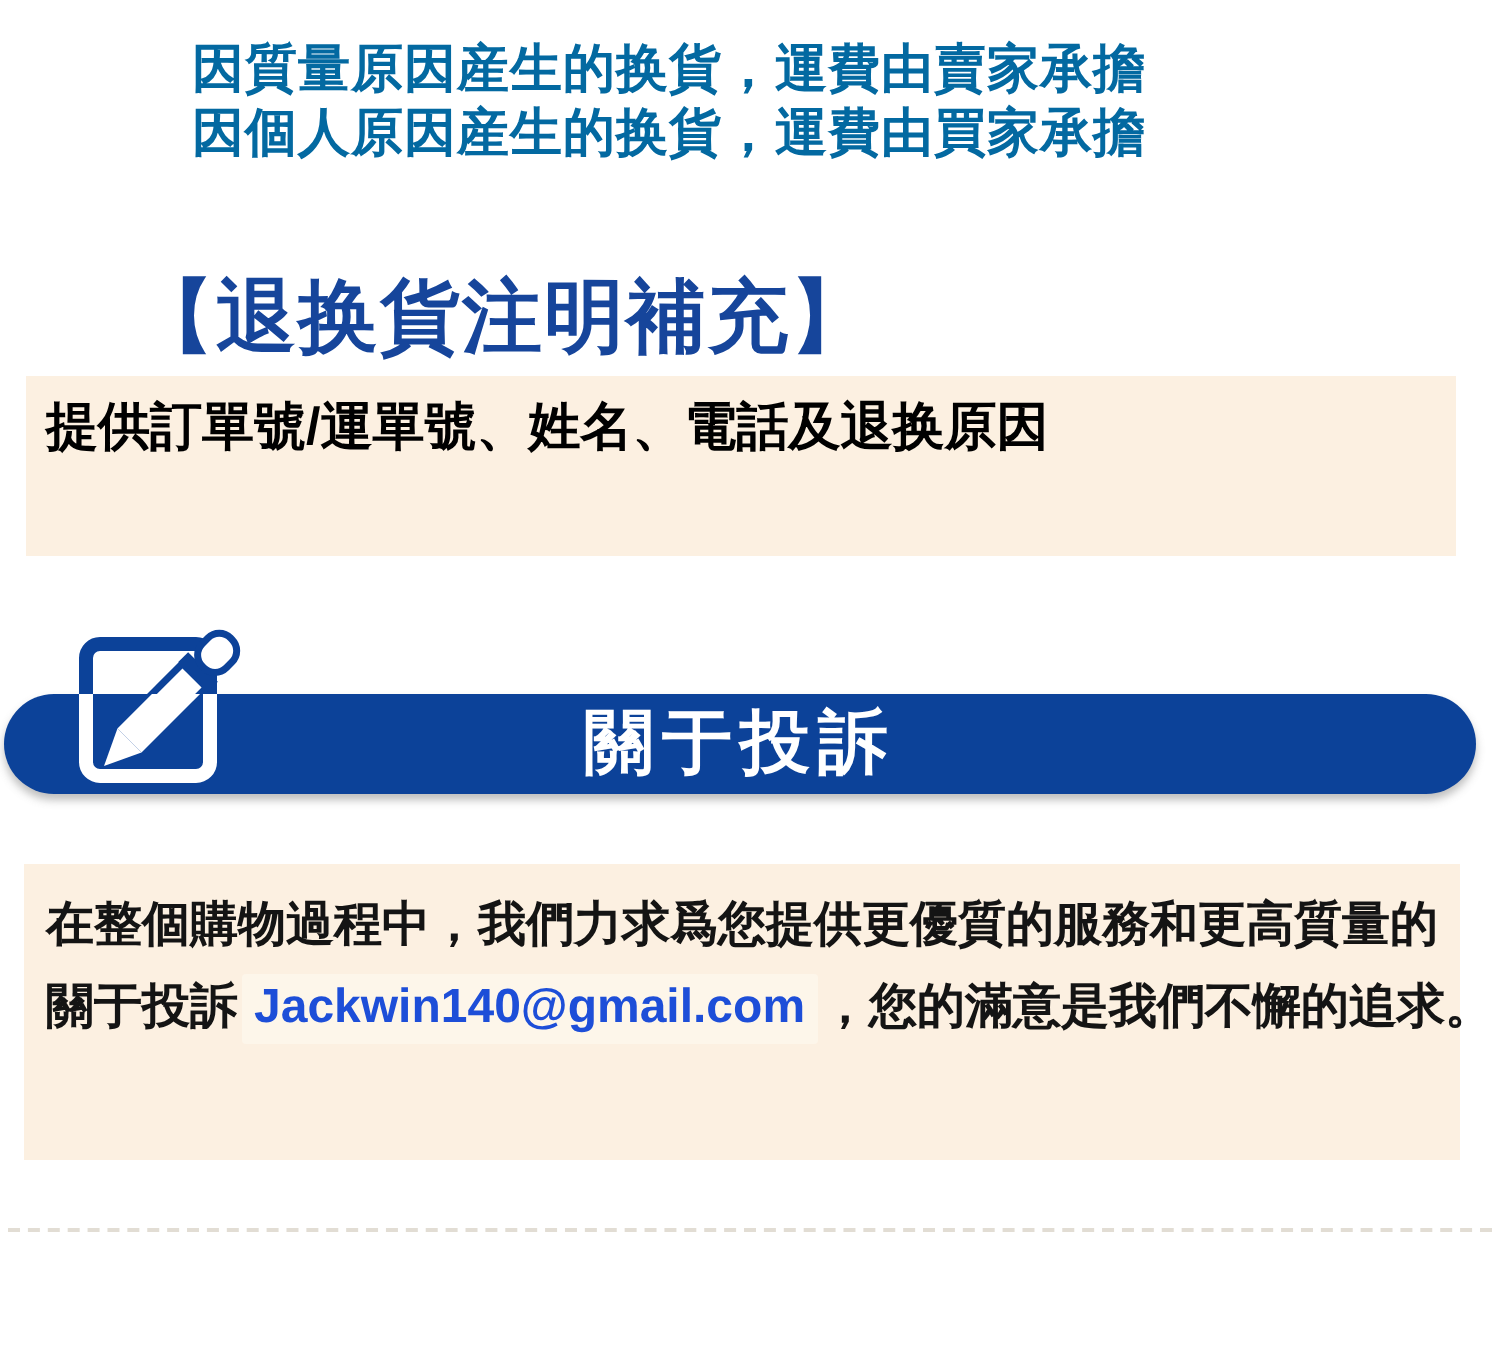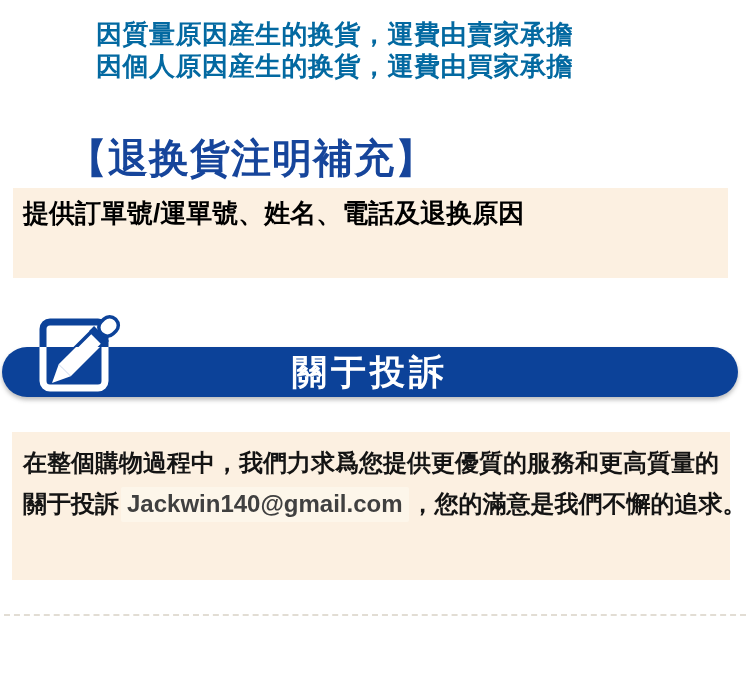--- a/index.html
+++ b/index.html
@@ -62,21 +62,21 @@
   
   .box-complaint {
     left: 12px; top: 432px; width: 718px; height: 148px;
     padding: 10px 18px 0 11px; box-sizing: border-box;
   }
   .box-complaint .box-line {
     font-size: 24px; font-weight: 600; line-height: 41px;
     color: #141414; white-space: nowrap;
   }
   .email-link {
-    color: #404040; font-weight: 700;
+    color: #1d4ed8; font-weight: 700;
     background: #fdf6ea;
     padding: 3px 6px 5px 6px; margin: 0 2px;
     border-radius: 2px;
   }
 
   
   .divider {
     position: absolute; left: 4px; top: 614px; width: 742px; height: 0;
     border-top: 2px dashed #e2ddd4;
   }

